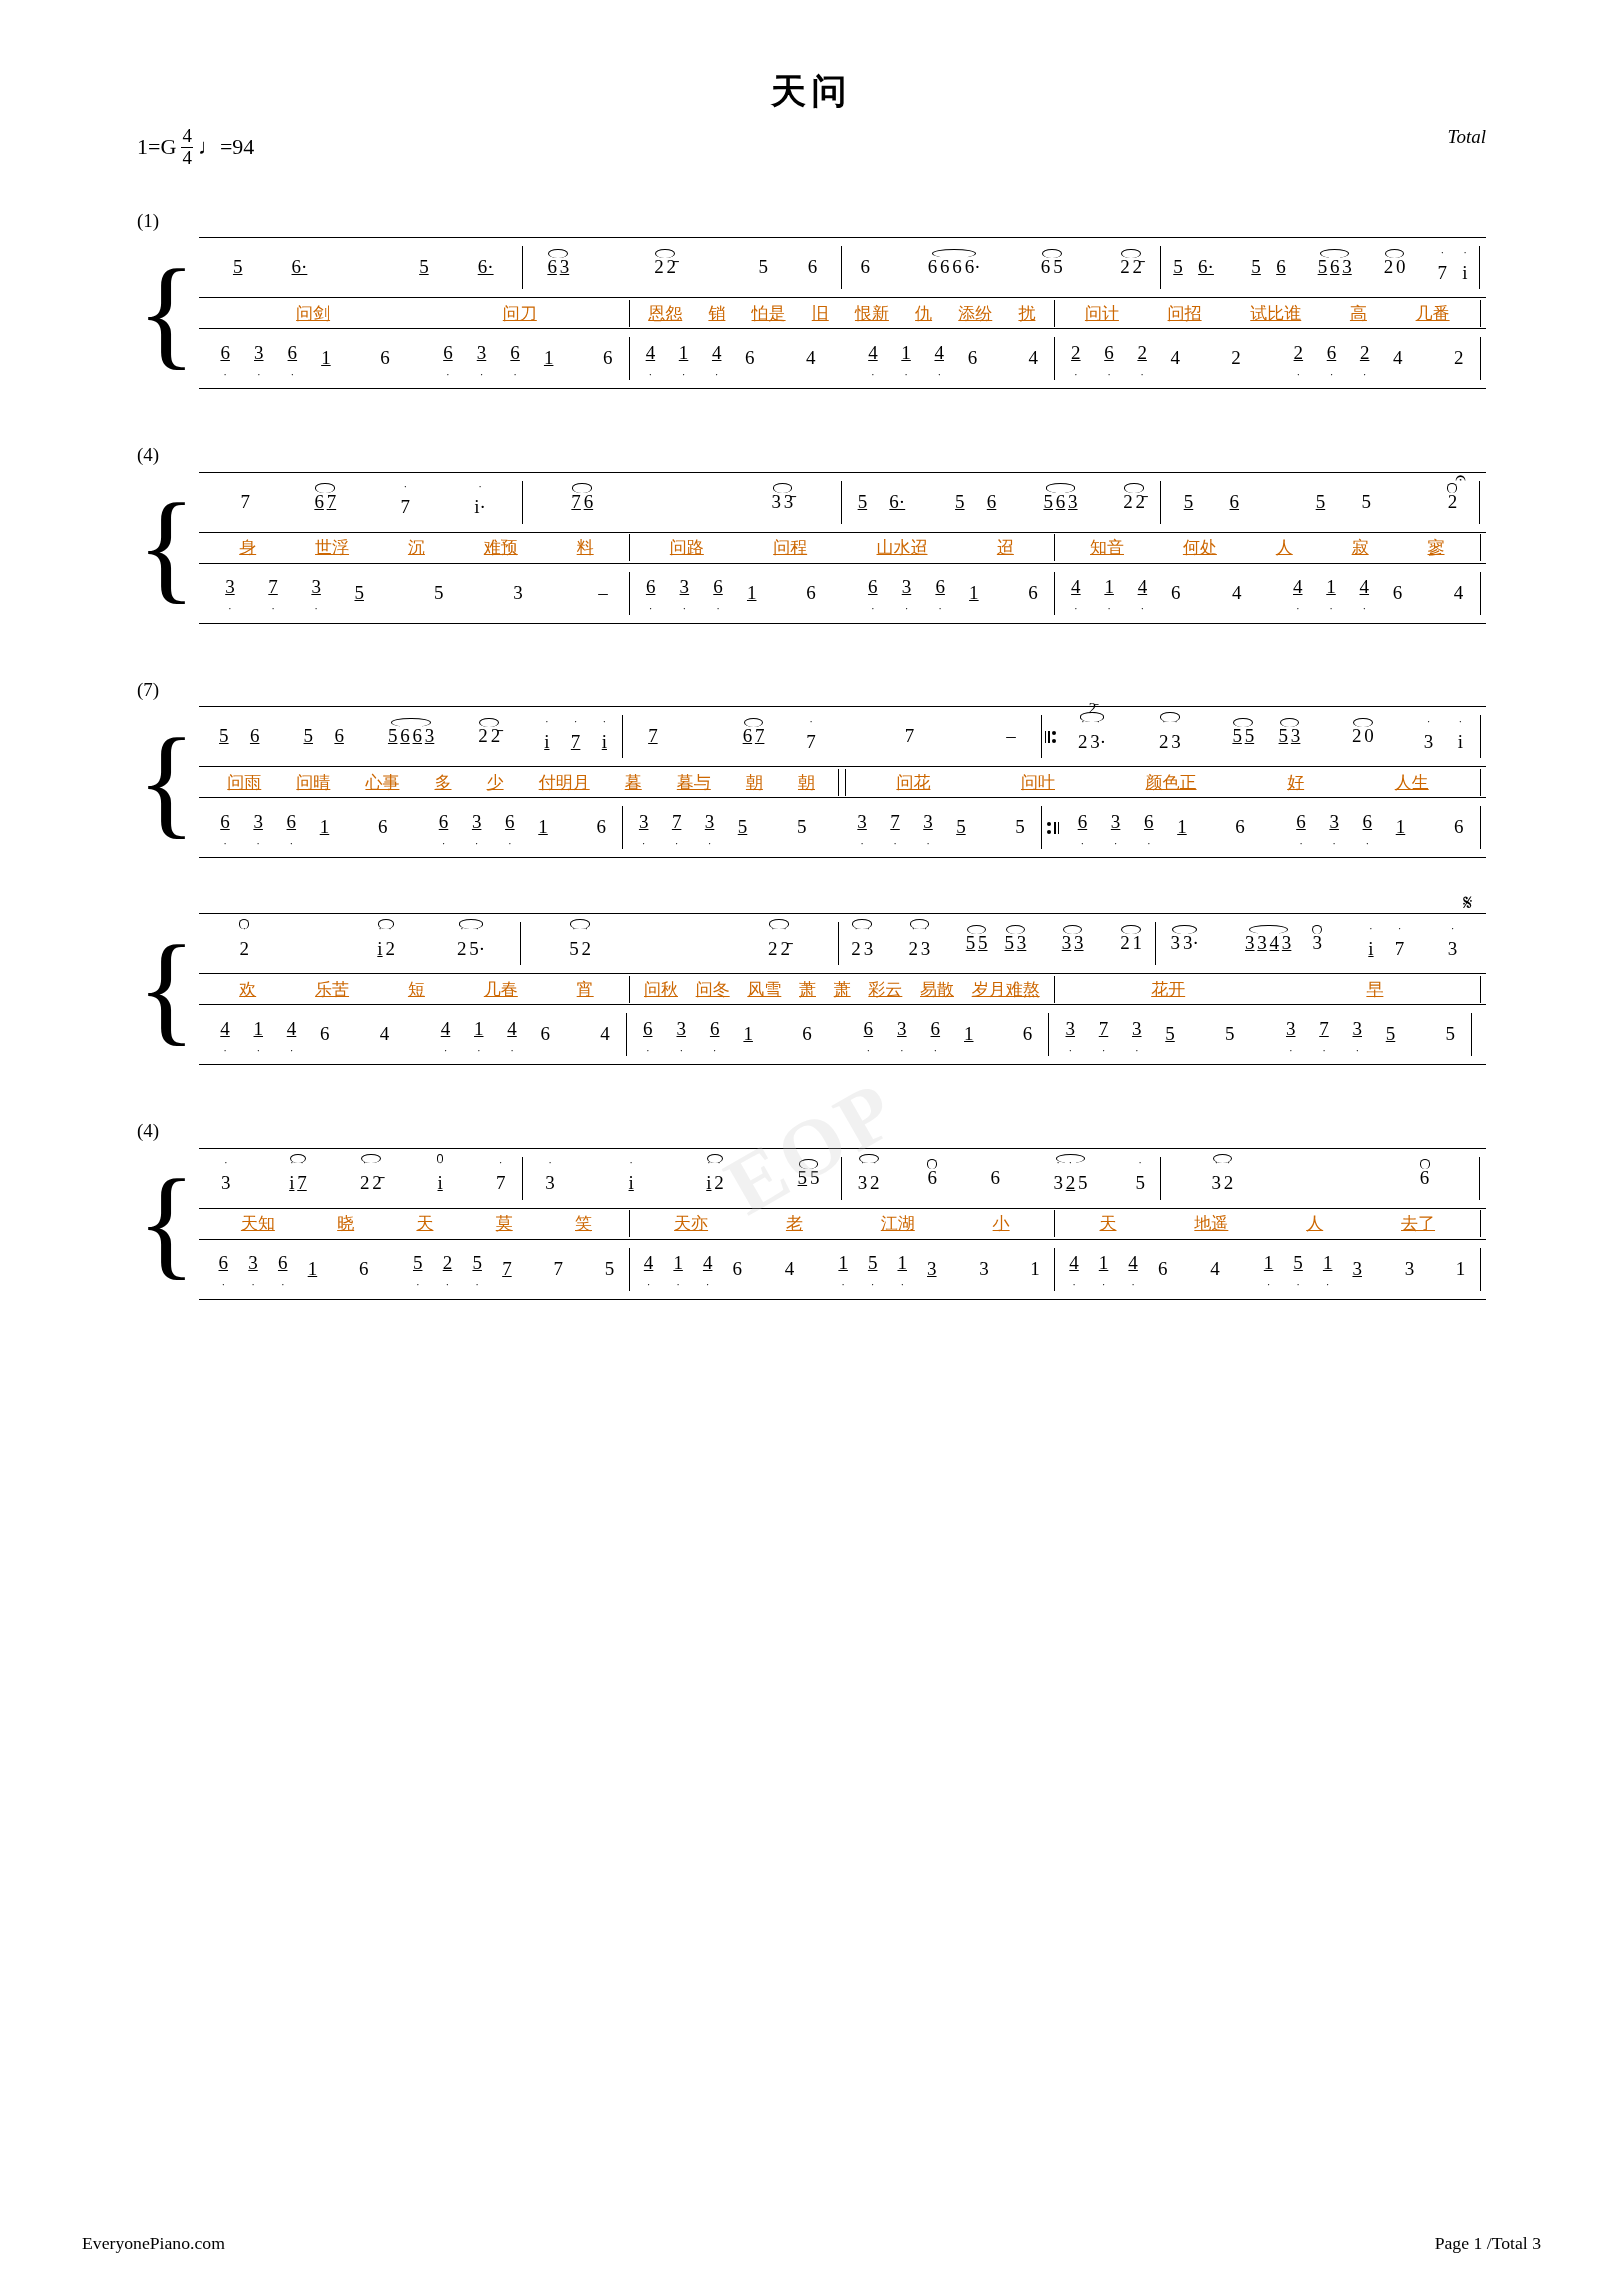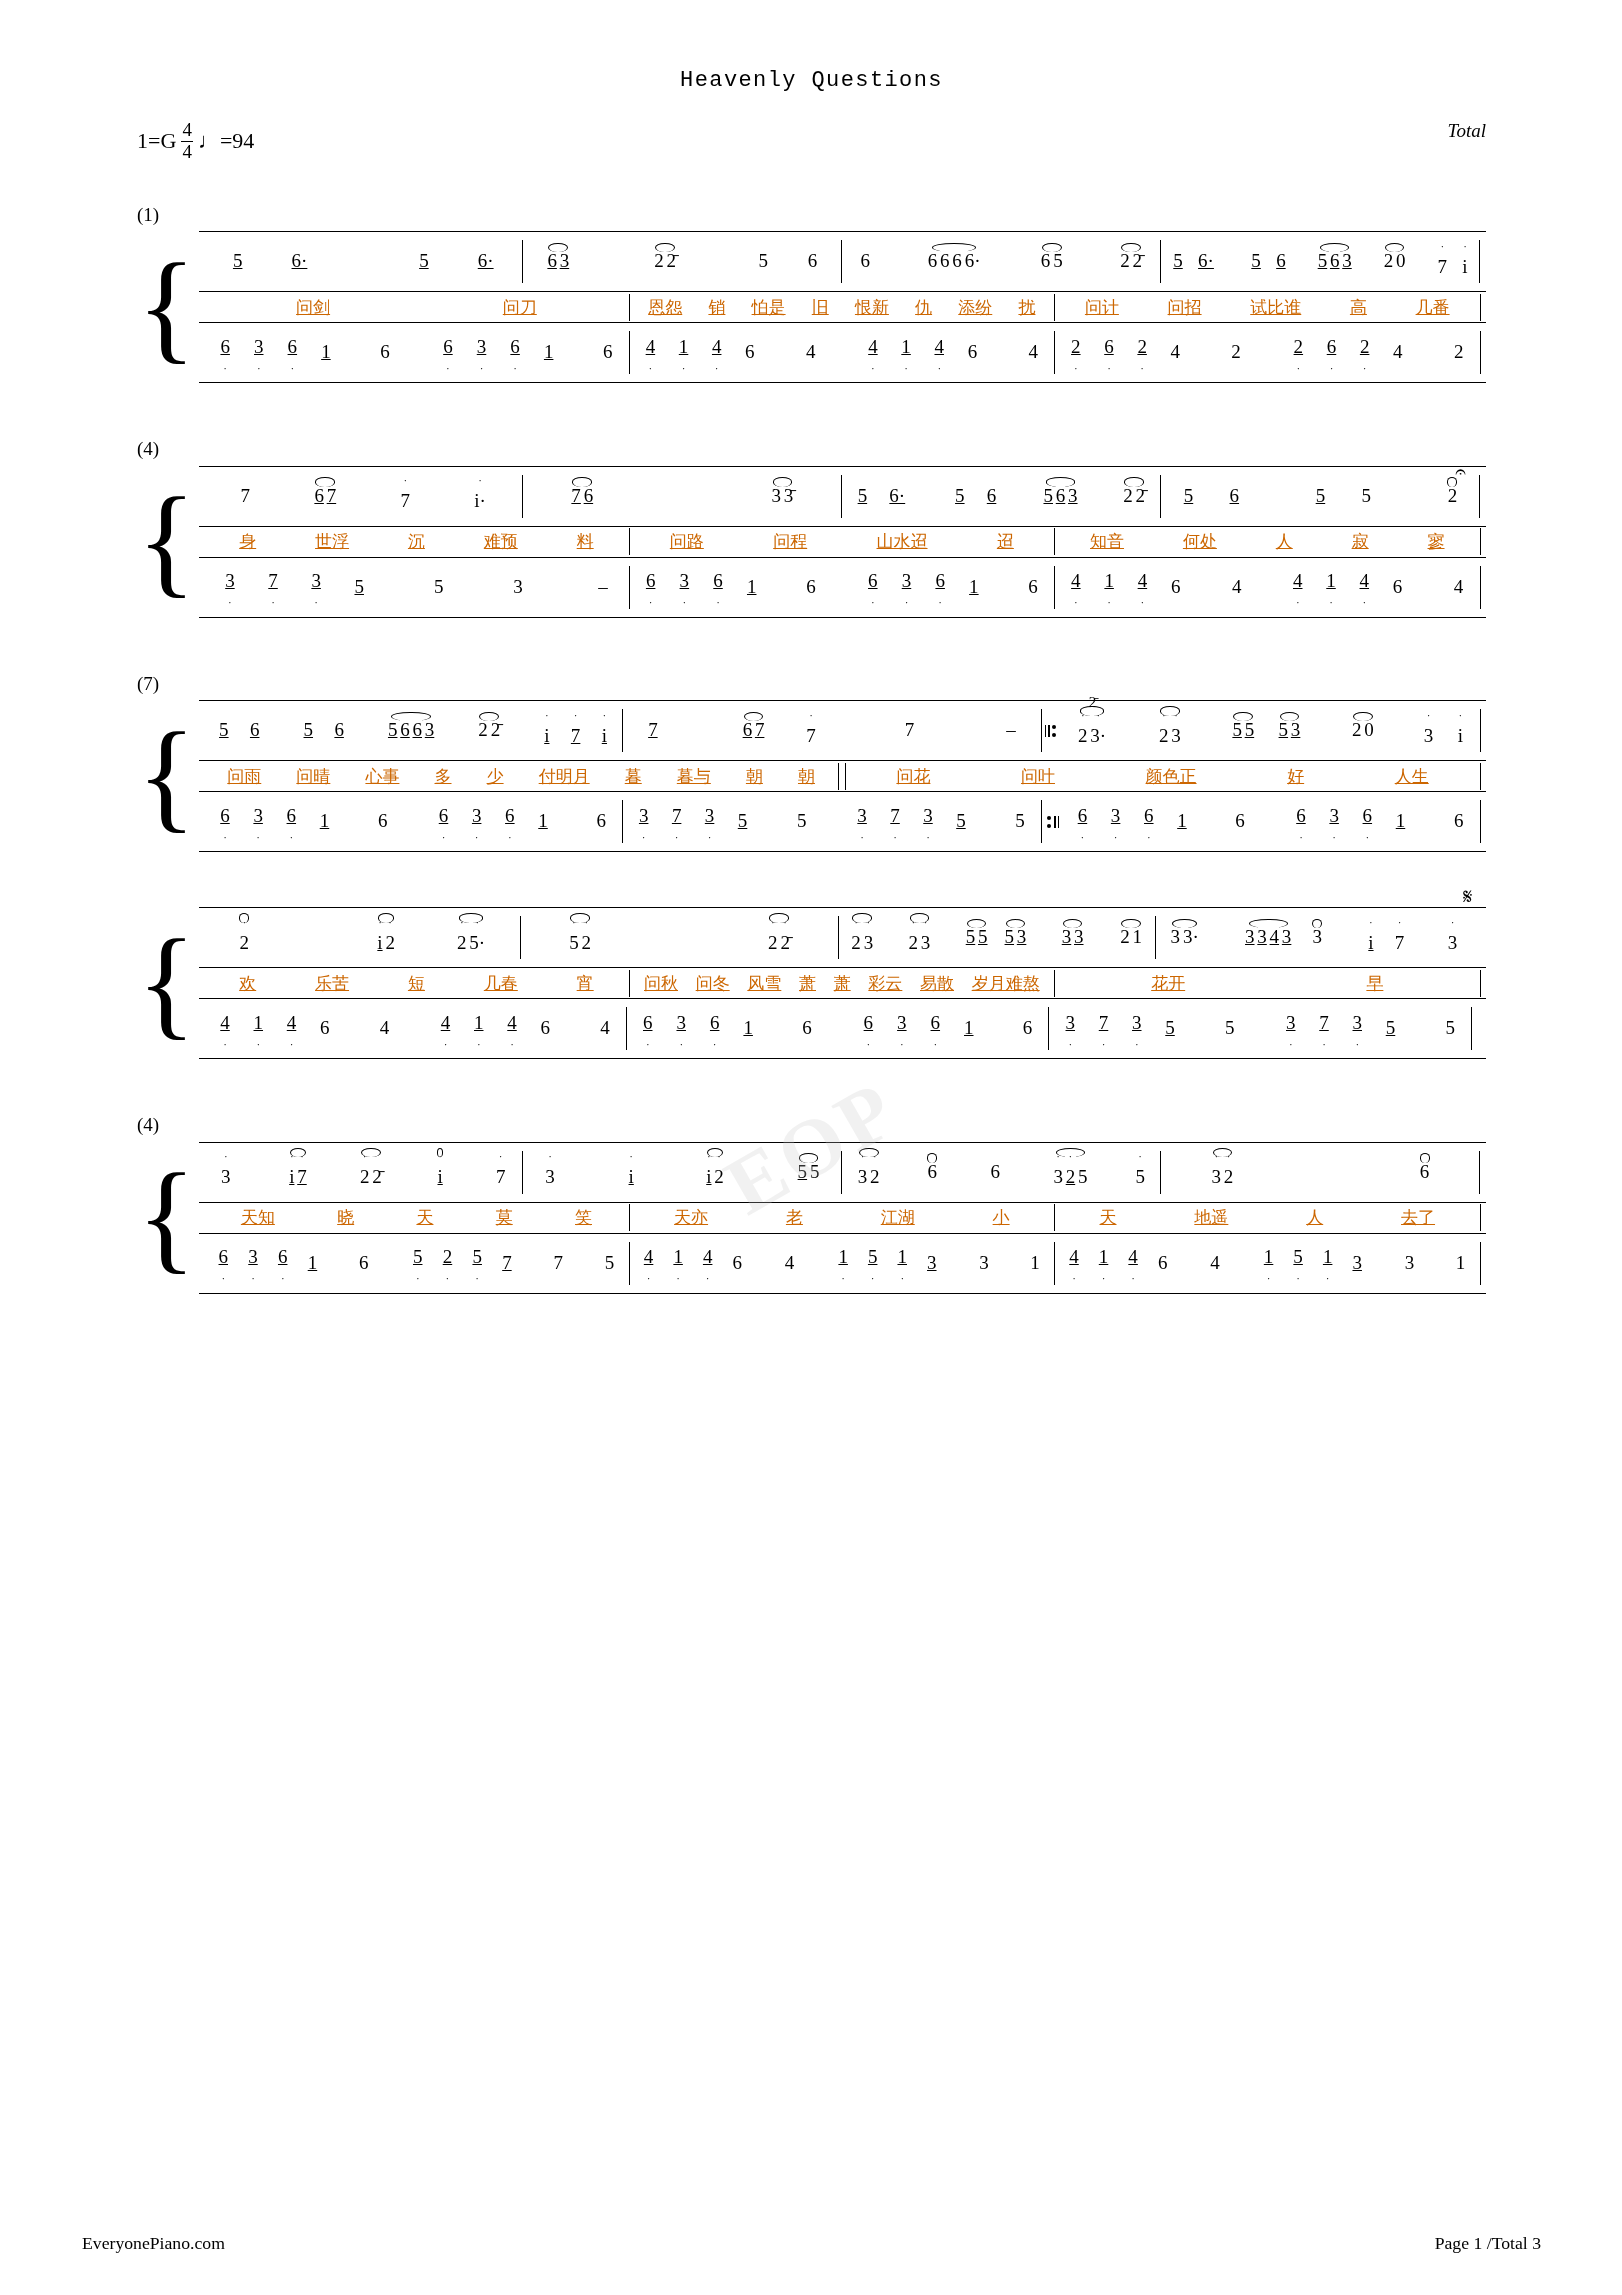--- a/index.html
+++ b/index.html
@@ -230,21 +230,21 @@
       border-radius: 50%;
       background: #000;
       display: block;
     }
   </style>
 </head>
 <body>
 
 <div class="score-container">
 
-  <div class="page-subtitle">Heavenly Questions</div>
+  <div class="page-title">天问</div>
 
   <div class="header-row">
     <div class="key-sig">
       <span>1=G</span>
       <span class="fraction">
         <span>4</span>
         <span>4</span>
       </span>
       <span>♩=94</span>
     </div>

